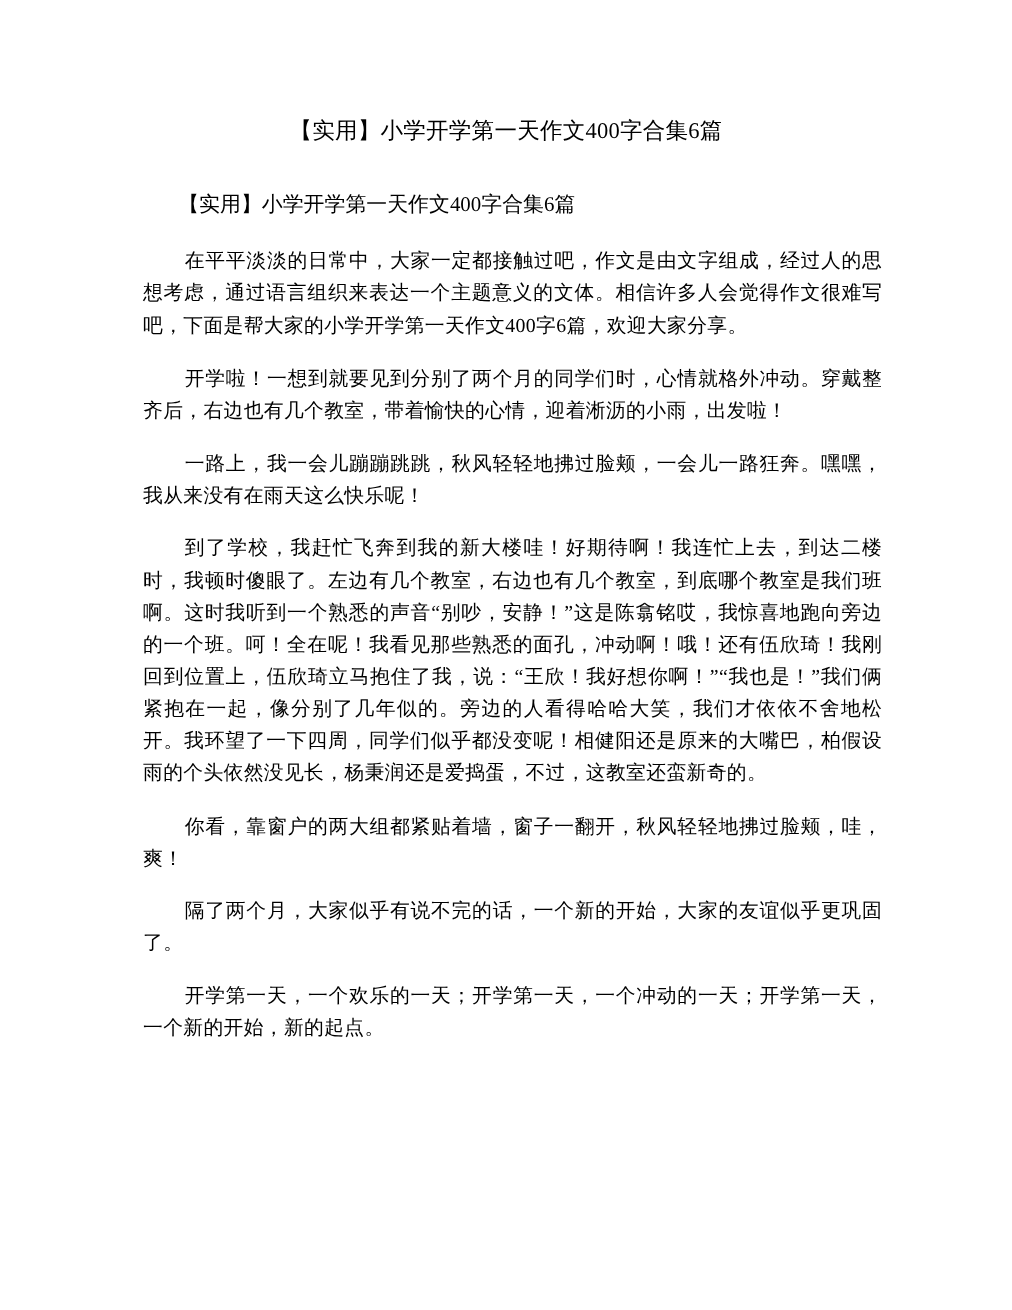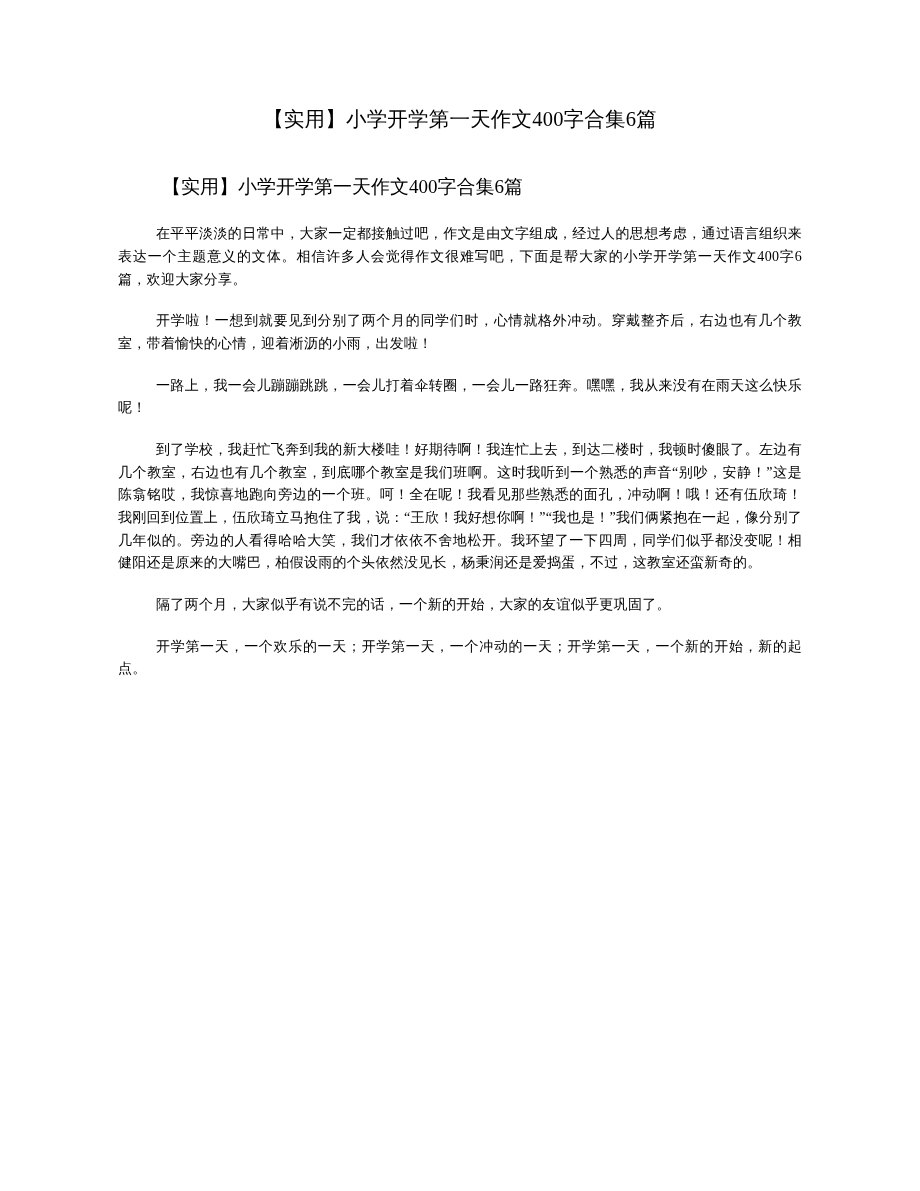--- a/index.html
+++ b/index.html
@@ -30,23 +30,23 @@
     font-weight: normal;
   }
   .doc-subtitle {
     font-size: 19px;
     line-height: 1.5;
     margin: 0 0 22px 0;
     padding-left: 44px;
     font-weight: normal;
   }
   .para {
-    font-size: 14px;
+    font-size: 18px;
     line-height: 1.62;
-    margin: 0 0 19px 0;
+    margin: 0 0 19px 12px;
     text-align: justify;
     text-justify: inter-ideograph;
     text-indent: 38px;
     letter-spacing: 0.3px;
   }
   .para:last-child {
     margin-bottom: 0;
     font-family: Liberation Serif, serif;
   }
 </style>
@@ -54,18 +54,19 @@
 <body>
 
 <div class="page">
 
   <h1 class="doc-title">【实用】小学开学第一天作文400字合集6篇</h1>
 
   <div class="doc-subtitle">【实用】小学开学第一天作文400字合集6篇</div>
 
   <p class="para">在平平淡淡的日常中，大家一定都接触过吧，作文是由文字组成，经过人的思想考虑，通过语言组织来表达一个主题意义的文体。相信许多人会觉得作文很难写吧，下面是帮大家的小学开学第一天作文400字6篇，欢迎大家分享。</p>
   <p class="para">开学啦！一想到就要见到分别了两个月的同学们时，心情就格外冲动。穿戴整齐后，右边也有几个教室，带着愉快的心情，迎着淅沥的小雨，出发啦！</p>
-  <p class="para">一路上，我一会儿蹦蹦跳跳，一会儿打着伞转圈，一会儿一路狂奔。嘿嘿，我从来没有在雨天这么快乐呢！</p>
+  <p class="para">一路上，我一会儿蹦蹦跳跳，秋风轻轻地拂过脸颊，一会儿一路狂奔。嘿嘿，我从来没有在雨天这么快乐呢！</p>
   <p class="para">到了学校，我赶忙飞奔到我的新大楼哇！好期待啊！我连忙上去，到达二楼时，我顿时傻眼了。左边有几个教室，右边也有几个教室，到底哪个教室是我们班啊。这时我听到一个熟悉的声音“别吵，安静！”这是陈翕铭哎，我惊喜地跑向旁边的一个班。呵！全在呢！我看见那些熟悉的面孔，冲动啊！哦！还有伍欣琦！我刚回到位置上，伍欣琦立马抱住了我，说：“王欣！我好想你啊！”“我也是！”我们俩紧抱在一起，像分别了几年似的。旁边的人看得哈哈大笑，我们才依依不舍地松开。我环望了一下四周，同学们似乎都没变呢！相健阳还是原来的大嘴巴，柏假设雨的个头依然没见长，杨秉润还是爱捣蛋，不过，这教室还蛮新奇的。</p>
+  <p class="para">你看，靠窗户的两大组都紧贴着墙，窗子一翻开，秋风轻轻地拂过脸颊，哇，爽！</p>
   <p class="para">隔了两个月，大家似乎有说不完的话，一个新的开始，大家的友谊似乎更巩固了。</p>
   <p class="para">开学第一天，一个欢乐的一天；开学第一天，一个冲动的一天；开学第一天，一个新的开始，新的起点。</p>
 
 </div>
 
 </body></html>

